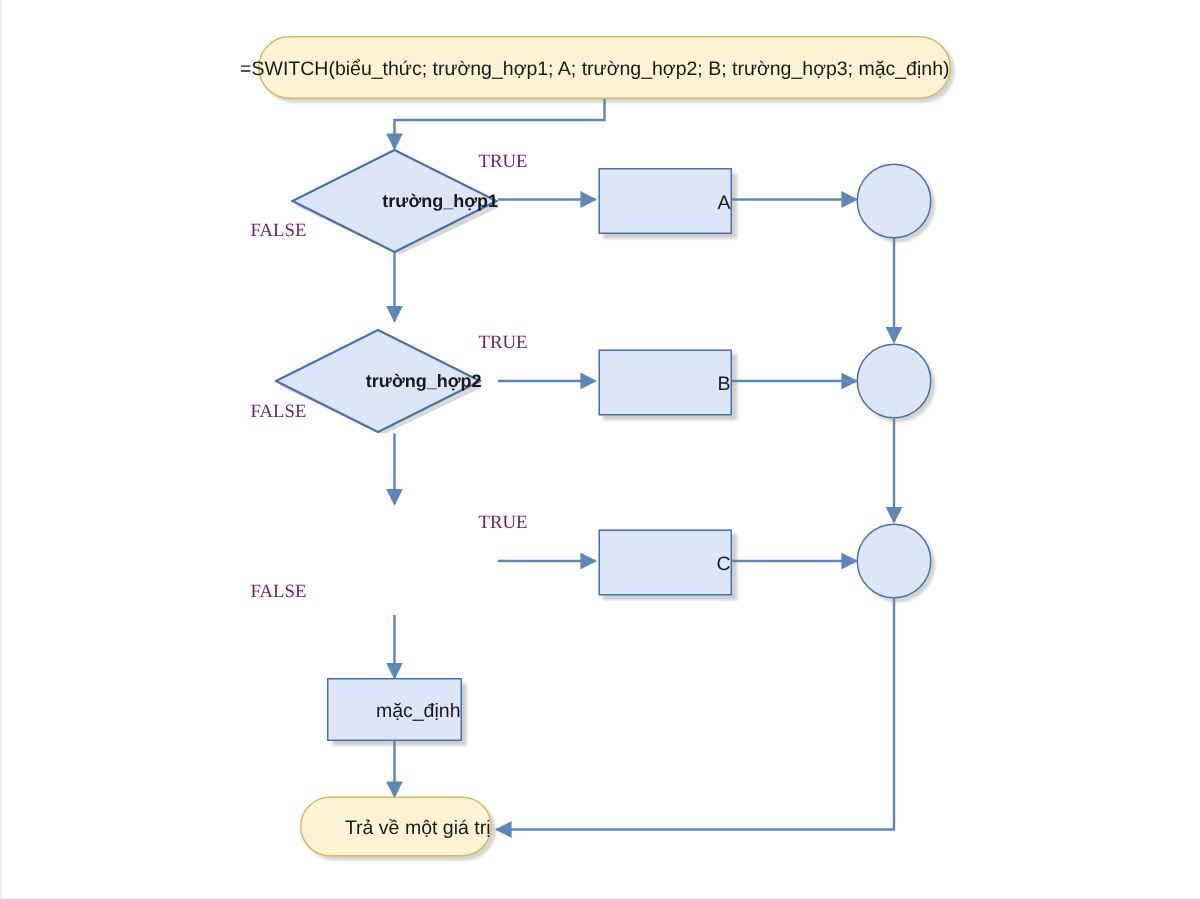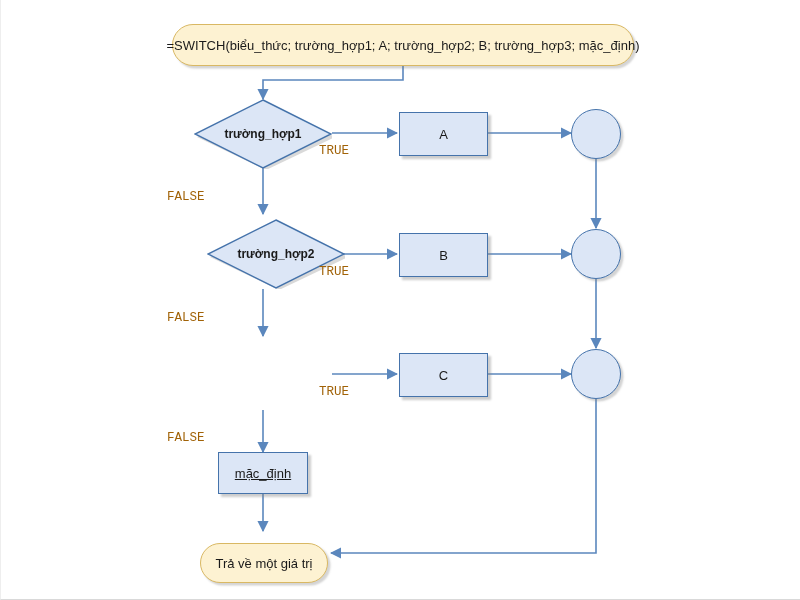--- a/index.html
+++ b/index.html
@@ -25,21 +25,21 @@
     width: 800px;
     height: 600px;
   }
 
   
   .node {
     position: absolute;
     box-sizing: border-box;
     display: flex;
     align-items: center;
-    justify-content: center;
+    justify-content: flex-end;
     text-align: center;
     color: #1a1a1a;
     z-index: 3;
   }
 
   
   .terminal {
     background: #fdf2d2;
     border: 1.3px solid #d9b863;
     border-radius: 26px;
@@ -83,25 +83,24 @@
     background: #dce6f6;
     border: 1.4px solid #4573ab;
     border-radius: 50%;
     box-shadow: 2.5px 2.5px 2px rgba(130,130,130,0.35);
   }
 
   
   .edge-label {
     position: absolute;
     font-size: 12.5px;
-    color: #a16207;
+    color: #701a75;
     white-space: nowrap;
     z-index: 4;
-    font-family: Liberation Mono, monospace;
-    margin-top: 44px;
+    font-family: Liberation Serif, serif;
   }
 </style>
 </head>
 <body>
 
 <div id="canvas">
 
   <svg id="edges" viewBox="0 0 800 600" xmlns="http://www.w3.org/2000/svg">
     <defs>
       <marker id="arrow" viewBox="0 0 10 10" refX="9" refY="5" markerWidth="7" markerHeight="7" orient="auto-start-reverse">
@@ -152,21 +151,21 @@
   </div>
   <div class="edge-label" style="left:318px; top:100px;">TRUE</div>
   <div class="edge-label" style="left:166px; top:146px;">FALSE</div>
 
   <div class="node process" style="left:398px; top:112px; width:89px; height:44px;">
     <span>A</span>
   </div>
 
   <div class="node connector" style="left:570px; top:109px; width:50px; height:50px;"></div>
 
-  <div class="node decision" style="left:206px; top:219px; width:138px; height:70px;">
+  <div class="node decision" style="left:182px; top:219px; width:138px; height:70px;">
     <svg class="dia-shape" viewBox="0 0 138 70" xmlns="http://www.w3.org/2000/svg">
       <polygon points="72,5 141,38 72,71 3,38" fill="#b9b9b9" opacity="0.55"></polygon>
       <polygon points="69,1 137,35 69,69 1,35" fill="#dce6f6" stroke="#4573ab" stroke-width="1.4"></polygon>
     </svg>
     <span class="dia-label">trường_hợp2</span>
   </div>
   <div class="edge-label" style="left:318px; top:221px;">TRUE</div>
   <div class="edge-label" style="left:166px; top:267px;">FALSE</div>
 
   <div class="node process" style="left:398px; top:233px; width:89px; height:44px;">
@@ -177,21 +176,21 @@
 
   <div class="edge-label" style="left:318px; top:341px;">TRUE</div>
   <div class="edge-label" style="left:166px; top:387px;">FALSE</div>
 
   <div class="node process" style="left:398px; top:353px; width:89px; height:44px;">
     <span>C</span>
   </div>
 
   <div class="node connector" style="left:570px; top:349px; width:50px; height:50px;"></div>
 
-  <div class="node process" style="left:217px; top:452px; width:90px; height:42px;text-decoration:underline;">
+  <div class="node process" style="left:217px; top:452px; width:90px; height:42px;">
     <span>mặc_định</span>
   </div>
 
-  <div class="node terminal" style="left:199px; top:531px; width:128px; height:40px;margin-top:12px;">
+  <div class="node terminal" style="left:199px; top:531px; width:128px; height:40px;">
     <span>Trả về một giá trị</span>
   </div>
 
 </div>
 
 </body></html>

